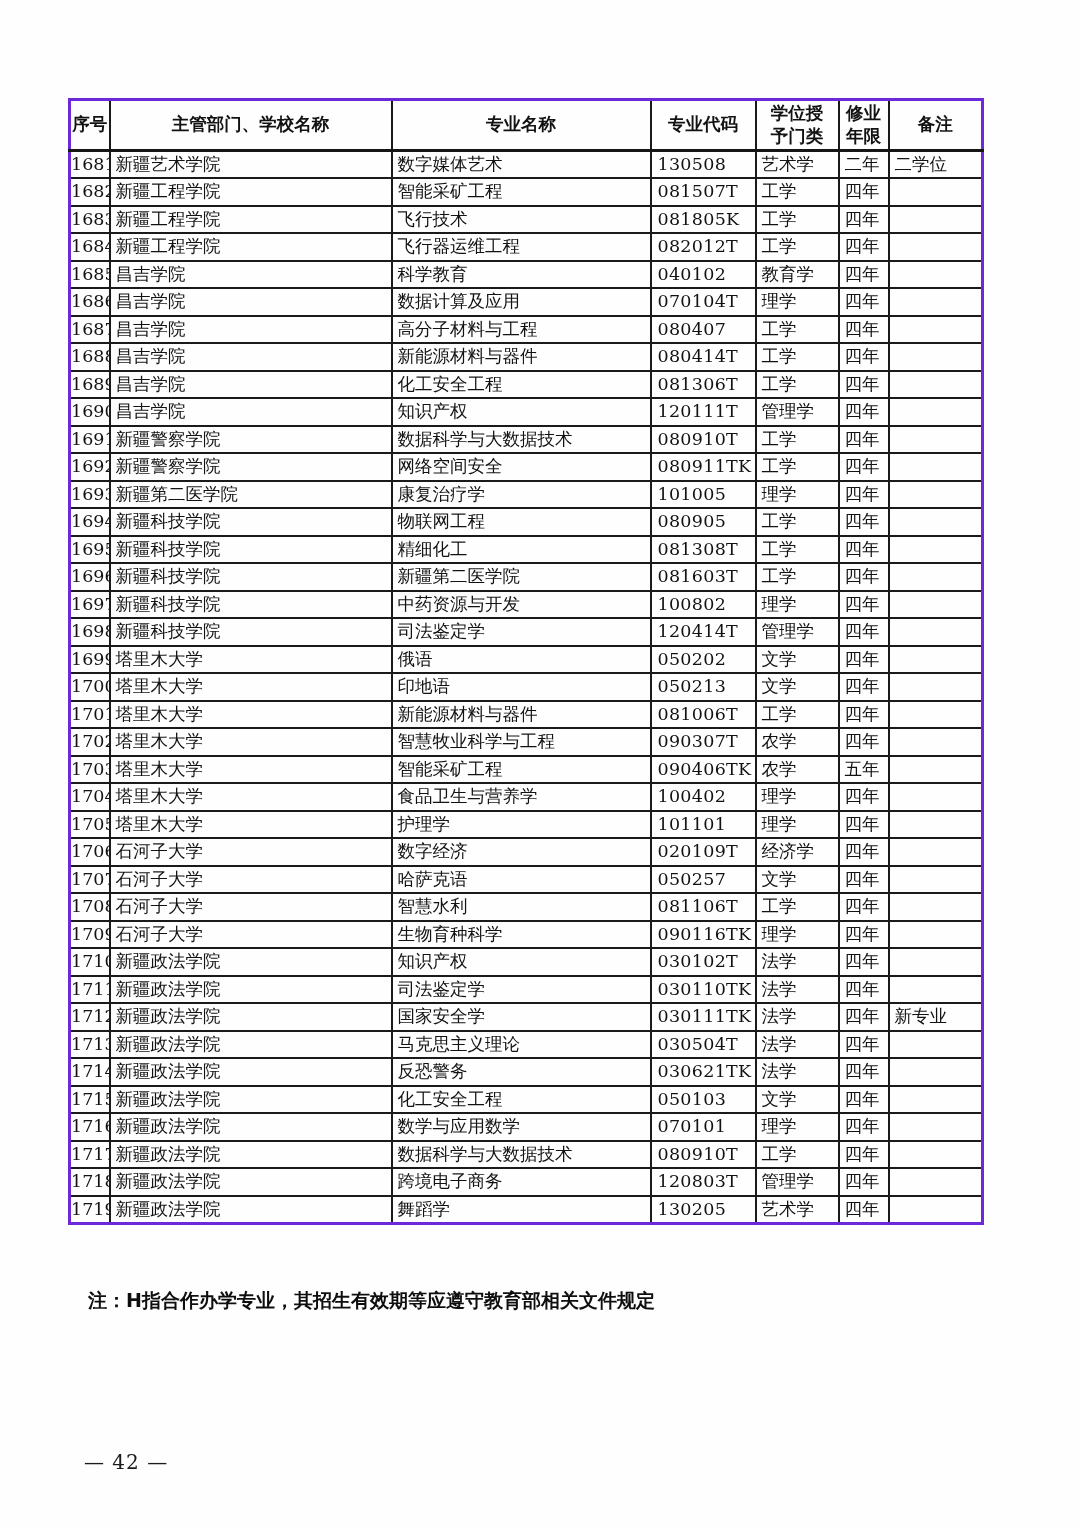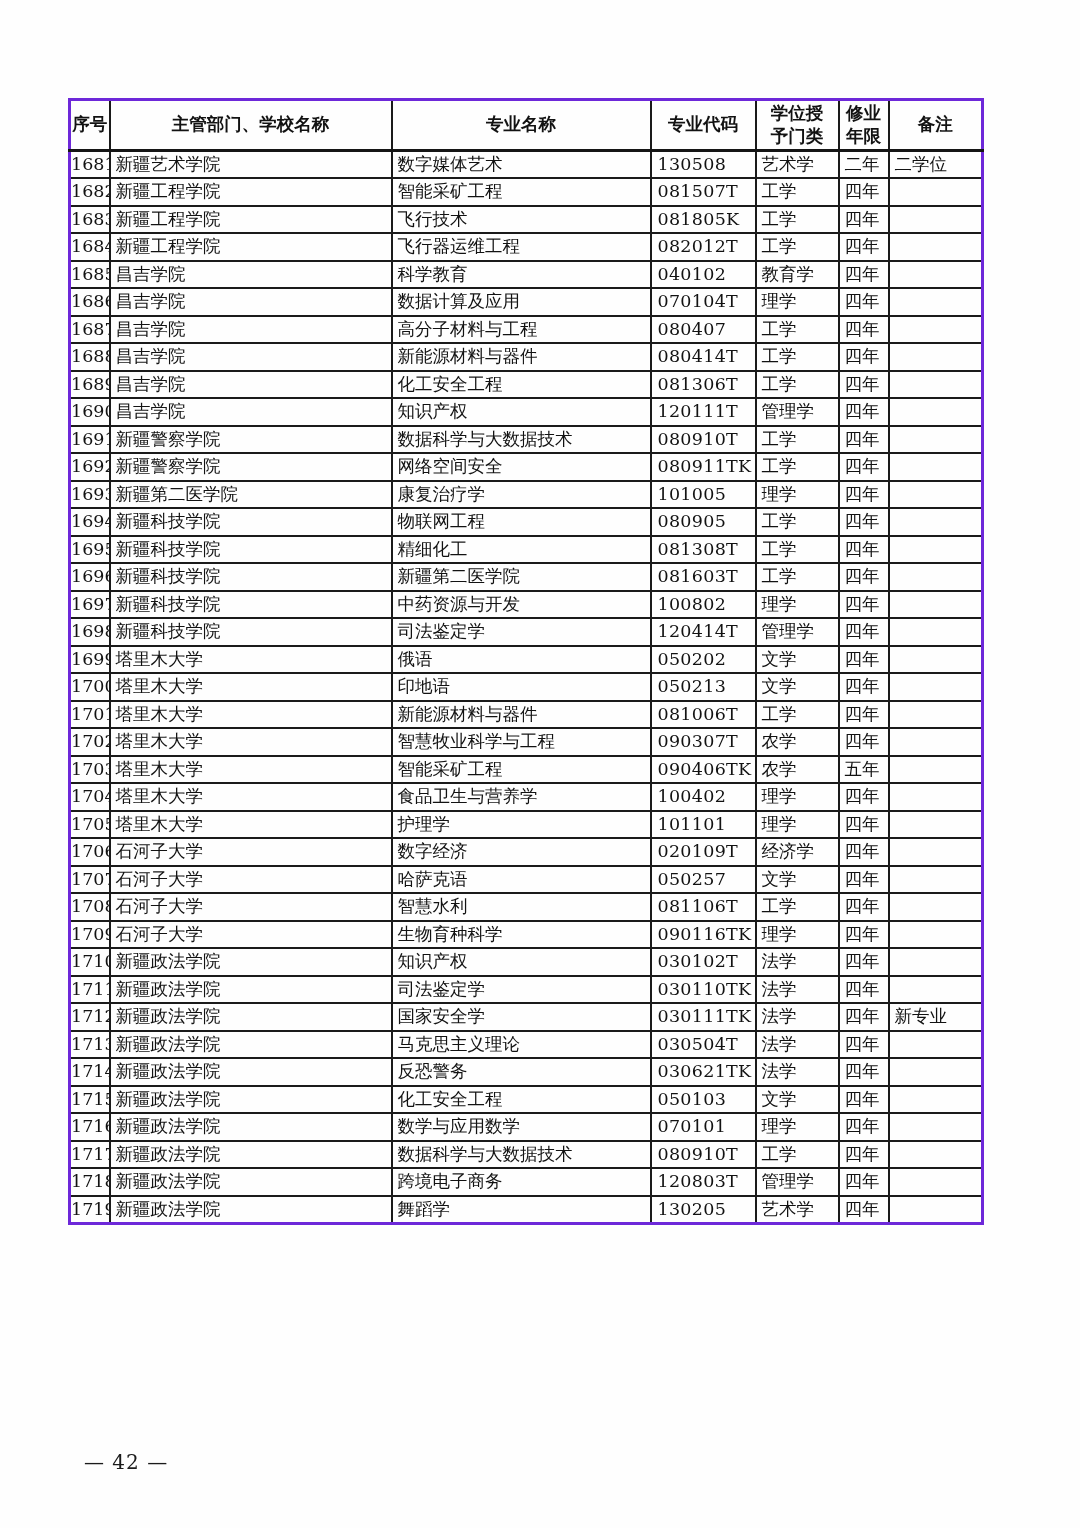--- a/index.html
+++ b/index.html
@@ -449,16 +449,17 @@
           <td class="col-school">新疆政法学院</td>
           <td class="col-major">舞蹈学</td>
           <td class="col-code">130205</td>
           <td class="col-degree">艺术学</td>
           <td class="col-years">四年</td>
           <td class="col-remark"></td>
         </tr>
       </tbody>
   </table>
 
+  <div class="note">注：H指合作办学专业，其招生有效期等应遵守教育部相关文件规定</div>
 
   <div class="page-number">— 42 —</div>
 
 </div>
 
 </body></html>

